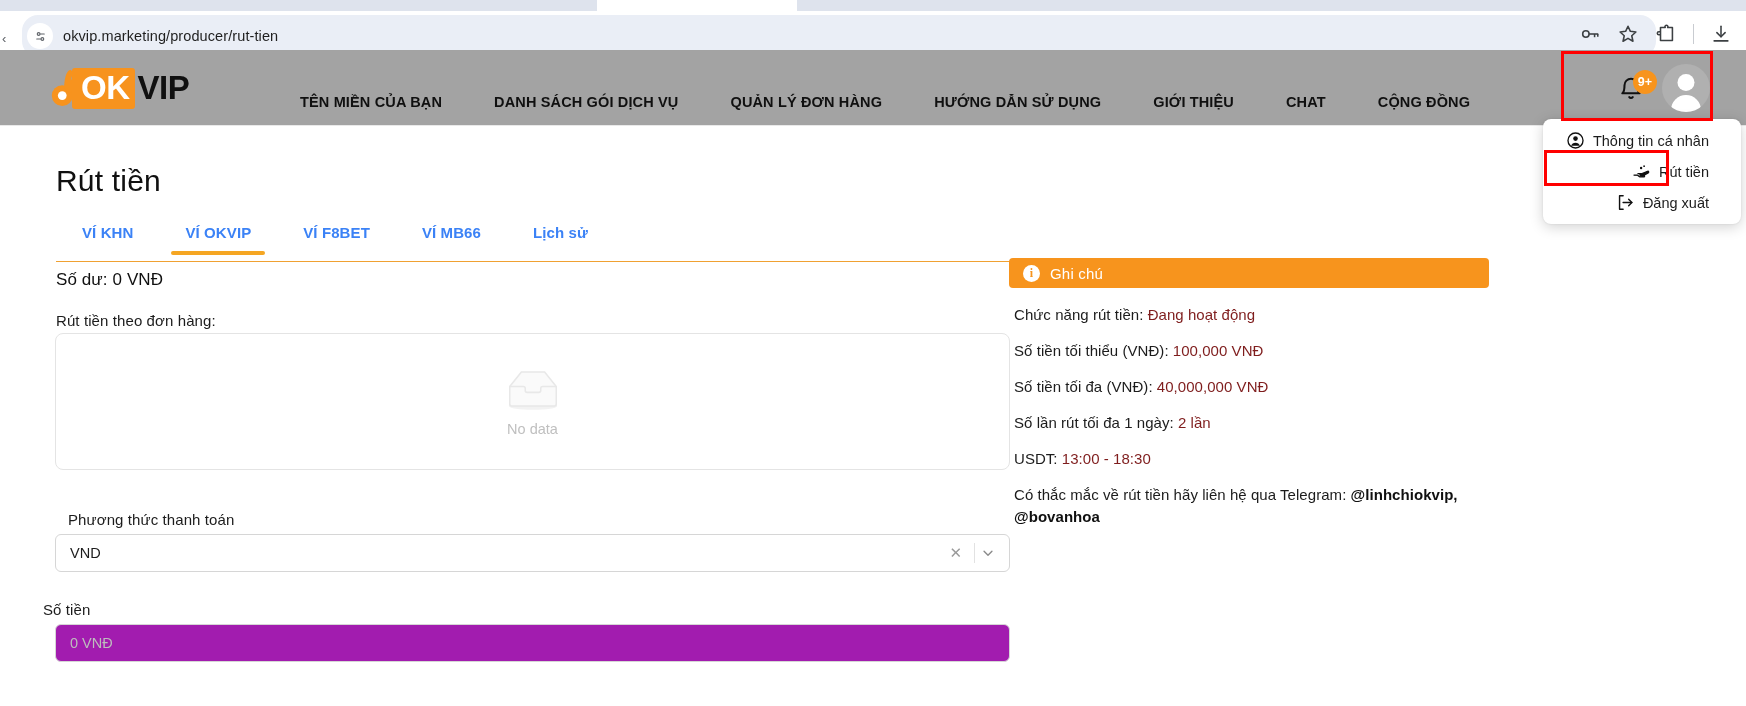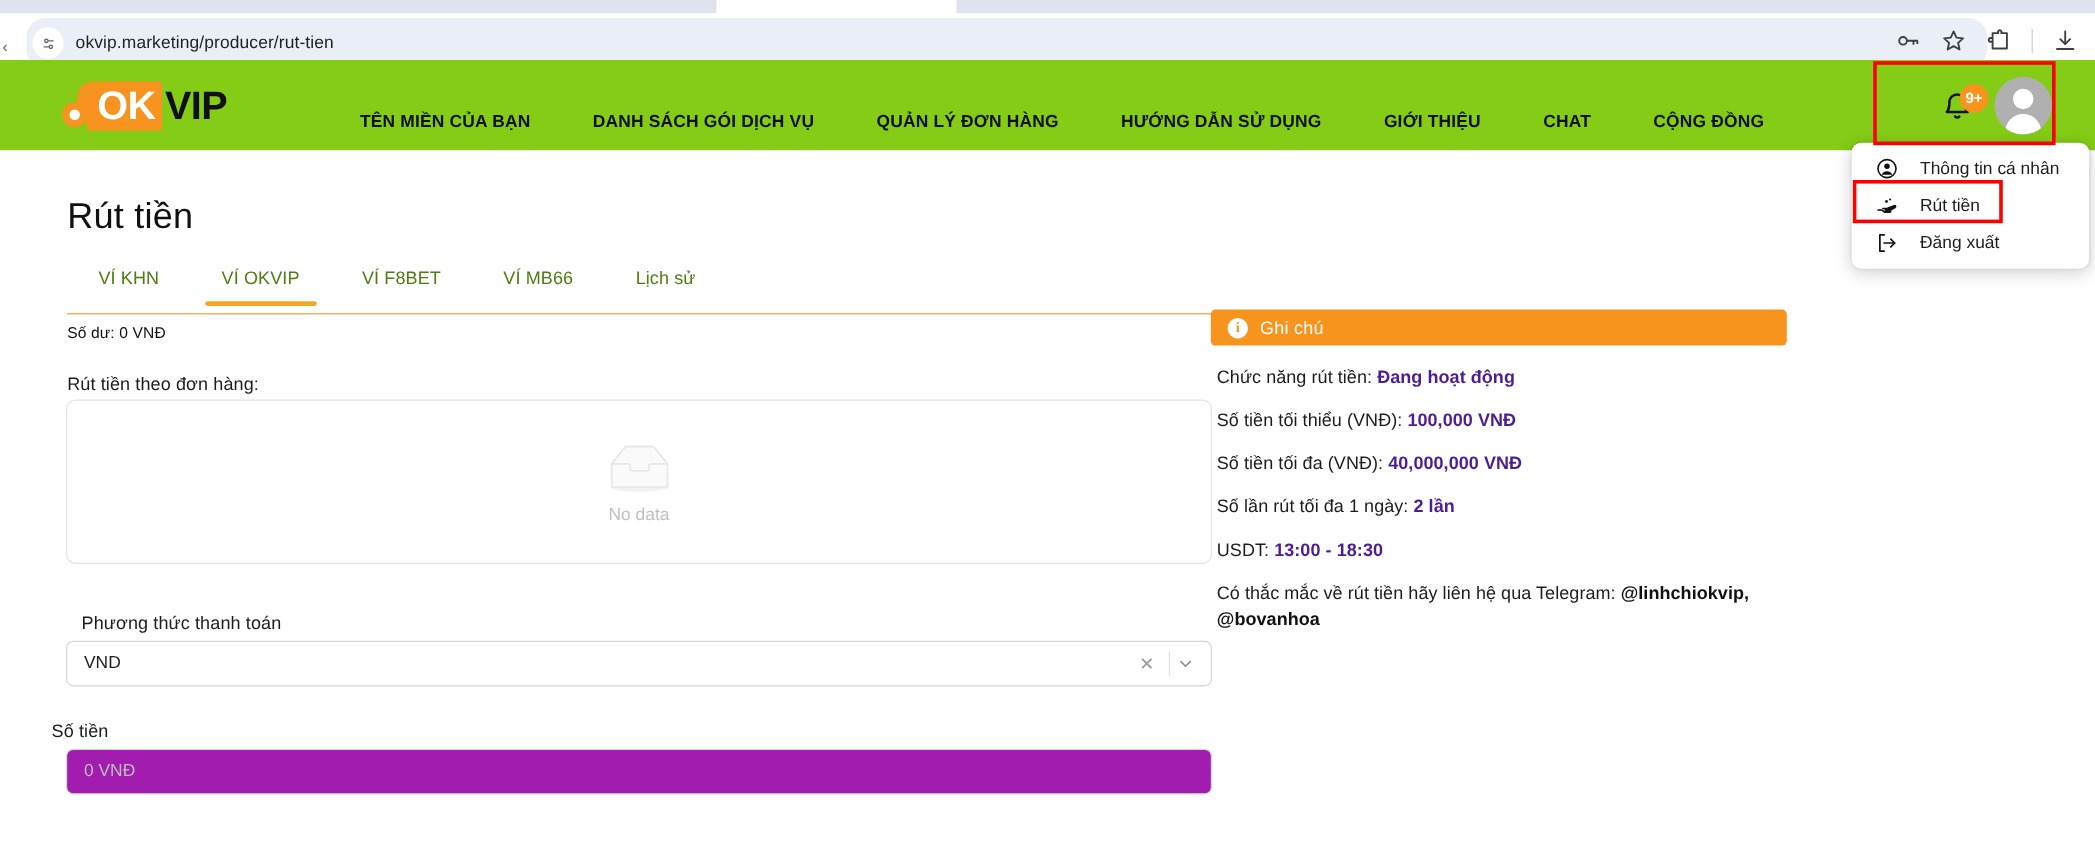--- a/index.html
+++ b/index.html
@@ -56,21 +56,21 @@
   .tb-icons {
     position: absolute; top: 12px; right: 14px;
     display: flex; align-items: center; gap: 16px;
   }
   .tb-icon { width: 22px; height: 22px; color: #3c4043; display: block; }
   .tb-sep { width: 1px; height: 20px; background: #c9ccd1; }
 
   
   .site-header {
     position: absolute; top: 50px; left: 0; width: 1746px; height: 76px;
-    background: #84cc16; border-bottom: 1px solid #e9e9e9;
+    background: #a3a3a3; border-bottom: 1px solid #e9e9e9;
   }
   .logo {
     position: absolute; left: 48px; top: 12px;
     display: flex; align-items: center; height: 52px;
   }
   .logo-hand { width: 38px; height: 42px; display: block; }
   .logo-ok {
     background: #f7931e; color: #ffffff;
     font-size: 33px; font-weight: 800; letter-spacing: -.5px;
     padding: 1px 5px 2px 9px; margin-left: -14px; border-radius: 3px;
@@ -120,54 +120,54 @@
   }
 
   
   .dropdown {
     position: absolute; top: 119px; left: 1543px; width: 198px;
     background: #ffffff; border-radius: 8px; z-index: 30;
     box-shadow: 0 3px 14px rgba(0,0,0,.18), 0 0 2px rgba(0,0,0,.10);
     padding: 6px 0 6px 0;
   }
   .dd-item {
-    display: flex; align-items: center; gap: 18px;
-    height: 31px; padding: 0 20px; cursor: pointer;
+    display: flex; align-items: center; gap: 8px;
+    height: 31px; padding: 0 32px; cursor: pointer; justify-content: flex-end;
   }
   .dd-item span.lbl { font-size: 14.5px; color: #1c1c1c; white-space: nowrap; }
   .dd-icon { width: 19px; height: 19px; color: #111; flex: 0 0 auto; display:block; }
   .red-box-dd {
     position: absolute; left: 1544px; top: 150px; width: 125px; height: 36px;
     border: 3px solid #ff0000; pointer-events: none; z-index: 45;
   }
 
   
   .page { position: absolute; top: 126px; left: 0; width: 1746px; height: 580px; background:#fff; }
   .page-title {
     position: absolute; left: 56px; top: 38px;
     font-size: 30px; color: #101010; font-weight: 400; letter-spacing: .2px;
   }
   .tabs {
     position: absolute; left: 56px; top: 98px; width: 1070px; height: 38px;
     display: flex; align-items: flex-start; gap: 0;
     border-bottom: 1px solid #f0a132;
   }
   .tab {
-    font-size: 15px; color: #4d7c0f; font-weight: 400;
+    font-size: 15px; color: #3b82f6; font-weight: 700;
     padding: 0 26px 12px 26px; position: relative; white-space: nowrap;
     letter-spacing: .1px; cursor: pointer; text-align: right;
   }
   .tab.active::after {
     content: ""; position: absolute; left: 12px; right: 12px; bottom: -2px;
     height: 4px; background: #f5a623; border-radius: 2px;
   }
 
   .balance {
     position: absolute; left: 56px; top: 144px;
-    font-size: 13px; color: #101010; letter-spacing: .1px;
+    font-size: 17px; color: #101010; letter-spacing: .1px;
   }
   .field-label {
     position: absolute; font-size: 15px; color: #1c1c1c; letter-spacing: .1px;
   }
   .label-orders { left: 56px; top: 186px; }
   .label-payment { left: 68px; top: 385px; }
   .label-amount { left: 43px; top: 475px; text-align: right; }
 
   .empty-box {
     position: absolute; left: 55px; top: 207px; width: 955px; height: 137px;
@@ -205,21 +205,21 @@
     color: #f7941d; font-size: 12px; font-weight: 700;
     display: flex; align-items: center; justify-content: center;
     font-family: "Liberation Serif", serif;
   }
   .note-head-title { color: #ffffff; font-size: 15px; letter-spacing: .2px; }
   .note-body { position: absolute; left: 1014px; top: 178px; width: 500px; }
   .note-line {
     font-size: 15px; color: #1c1c1c; line-height: 22px;
     margin-bottom: 14px; letter-spacing: .05px;
   }
-  .note-line b { font-weight: 700; color: #4c1d95; }
+  .note-line b { font-weight: 400; color: #7f1d1d; }
   .note-line .tg { font-weight: 700; color: #101010; }
 </style>
 </head>
 <body>
 
 <div class="browser-chrome">
   <div class="tabstrip">
     <div class="tab-a"></div>
     <div class="tab-active"></div>
     <div class="tab-b"></div>

